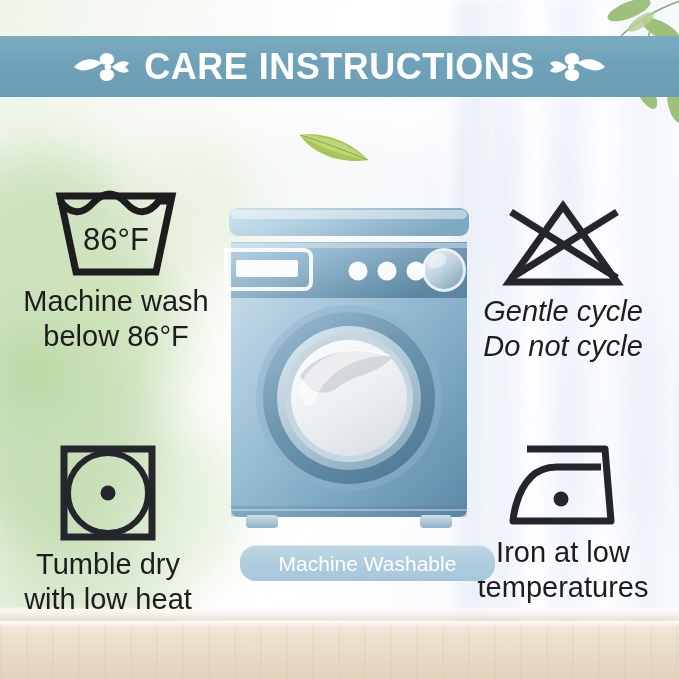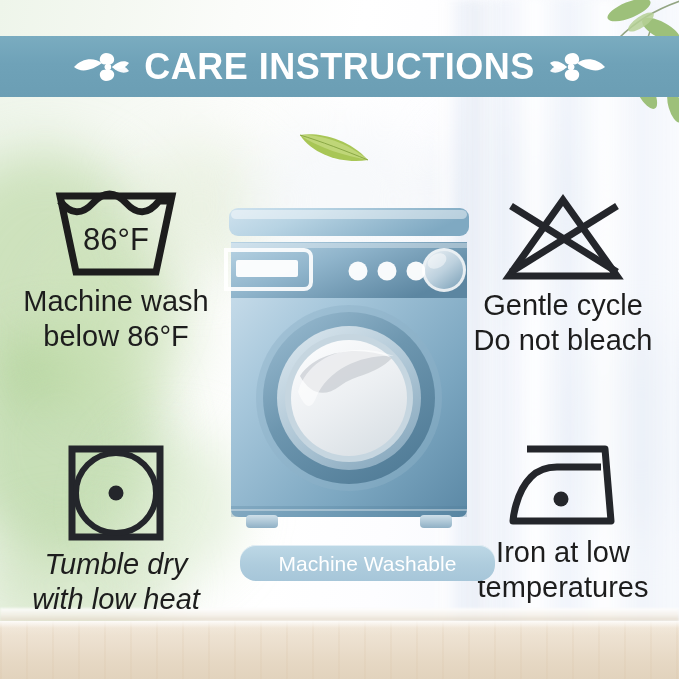--- a/index.html
+++ b/index.html
@@ -83,22 +83,22 @@
   .flourish.right{transform:scaleX(-1);}
 
   
   .cell{position:absolute;text-align:center;}
   .cell .glyph{display:flex;align-items:center;justify-content:center;}
   .cell .cap{
     color:#1d1d1d;font-size:29px;line-height:27px;white-space:nowrap;
   }
 
   .cell-wash{left:8px;top:188px;width:216px;}
-  .cell-bleach{left:455px;top:192px;width:216px;}
-  .cell-dry{left:8px;top:443px;width:216px;font-style:italic;}
+  .cell-bleach{left:455px;top:198px;width:216px;font-style:italic;}
+  .cell-dry{left:0;top:443px;width:216px;}
   .cell-iron{left:455px;top:443px;width:216px;}
 
   .cell-wash .cap,.cell-bleach .cap{margin-top:8px;}
   .cell-dry .cap,.cell-iron .cap{margin-top:8px;}
 
   
   .machine{position:absolute;left:224px;top:206px;width:250px;height:325px;}
 
   
   .badge{
@@ -196,21 +196,21 @@
 
   <div class="cell cell-bleach">
     <div class="glyph">
       <svg width="140" height="92" viewBox="0 0 140 92">
         <path d="M70 8 L124 84 L16 84 Z" fill="none" stroke="#24262b" stroke-width="7" stroke-linejoin="miter"></path>
         <line x1="18" y1="14" x2="124" y2="80" stroke="#24262b" stroke-width="7" stroke-linecap="butt"></line>
         <line x1="124" y1="14" x2="18" y2="80" stroke="#24262b" stroke-width="7" stroke-linecap="butt"></line>
       </svg>
     </div>
     <div class="cap">Gentle cycle</div>
-    <div class="cap">Do not bleach</div>
+    <div class="cap">Do not cycle</div>
   </div>
 
   <div class="cell cell-dry">
     <div class="glyph">
       <svg width="100" height="100" viewBox="0 0 100 100">
         <rect x="6" y="6" width="88" height="88" fill="none" stroke="#24262b" stroke-width="7"></rect>
         <circle cx="50" cy="50" r="40" fill="none" stroke="#24262b" stroke-width="6"></circle>
         <circle cx="50" cy="50" r="7.5" fill="#24262b"></circle>
       </svg>
     </div>

